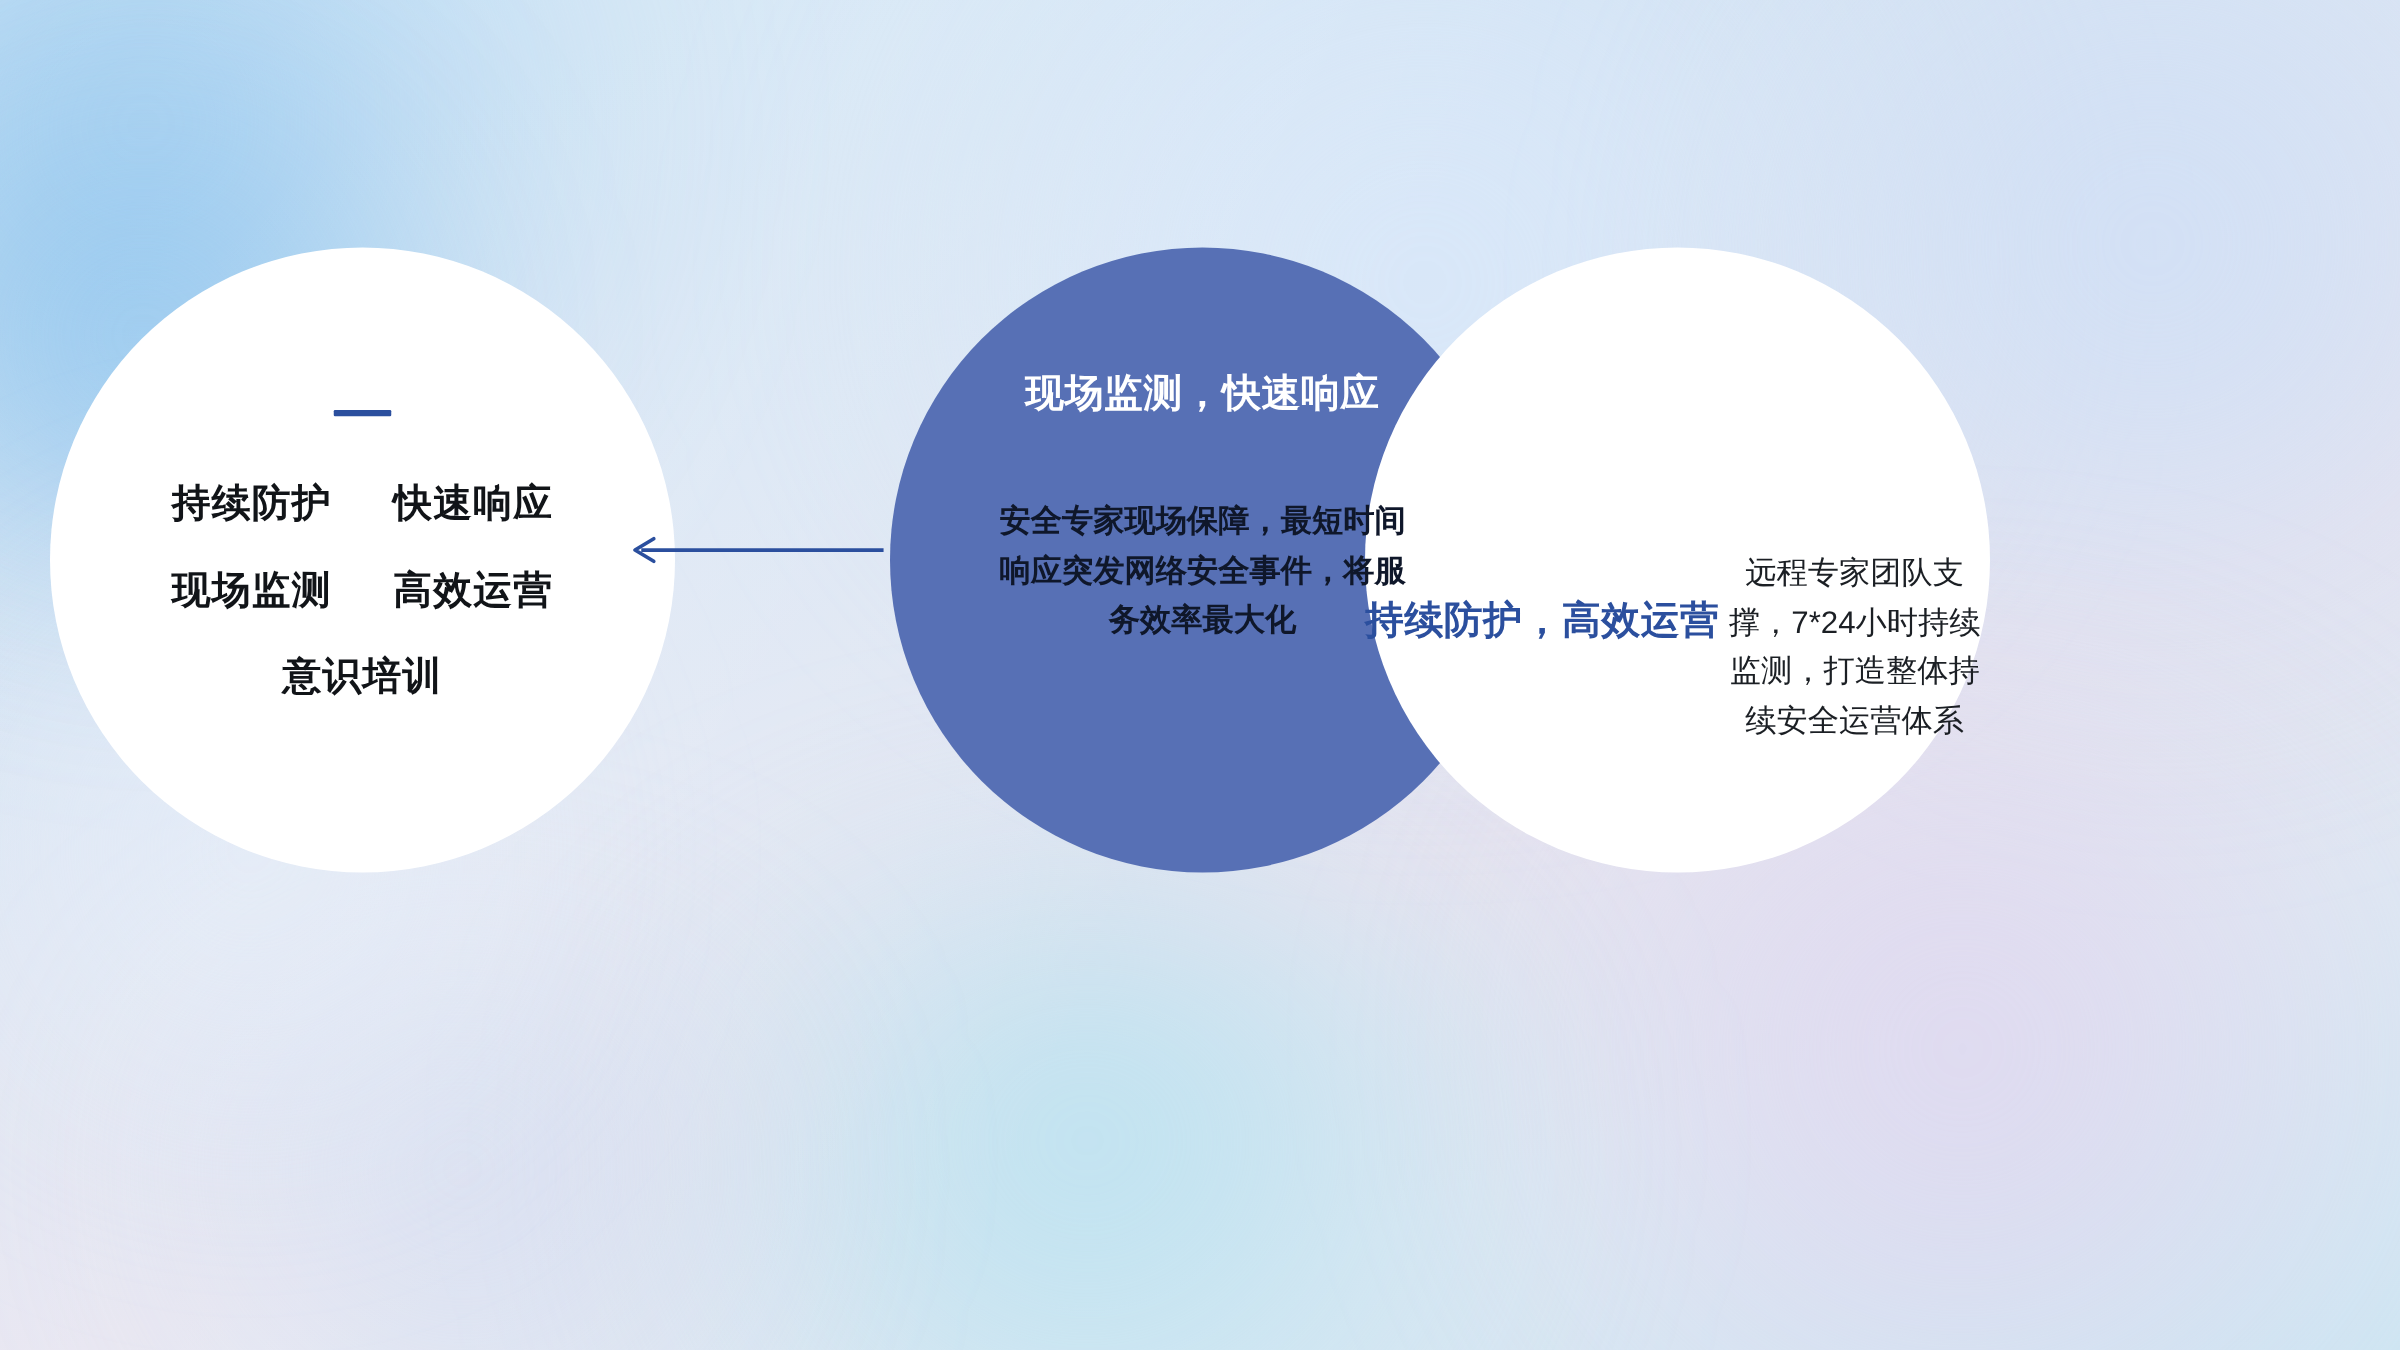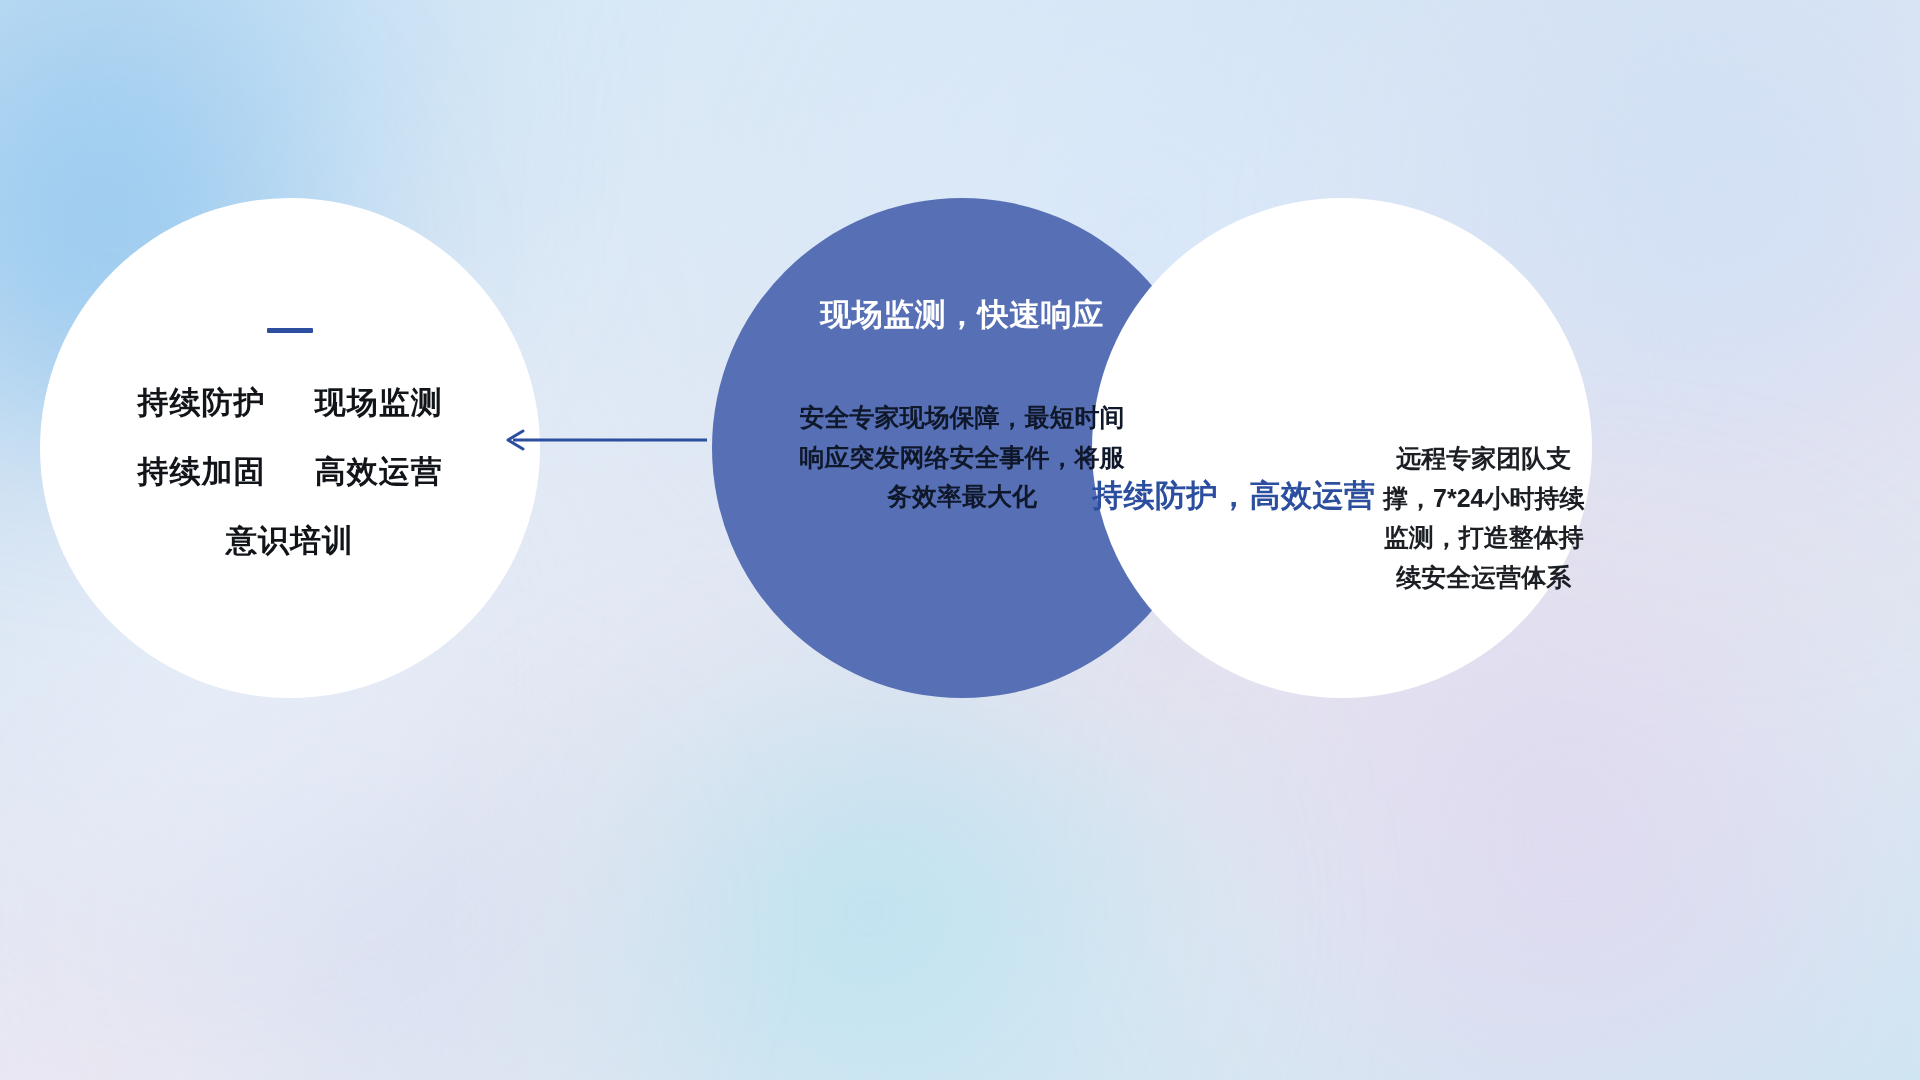--- a/index.html
+++ b/index.html
@@ -91,21 +91,21 @@
     position:absolute;left:1092px;top:198px;width:500px;height:500px;
     display:flex;flex-direction:row;align-items:center;
     text-align:center;box-sizing:border-box;padding-top:96px;
   }
   .right-title{
     font-size:31px;font-weight:bold;color:#2b4f9e;letter-spacing:.5px;
     white-space:nowrap;
   }
   .right-body{
     margin-top:44px;width:370px;
-    font-size:25px;line-height:1.58;color:#1b1f24;font-weight:700;
+    font-size:25px;line-height:1.58;color:#1b1f24;font-weight:400;
   }
 
   
   .arrow{position:absolute;left:497px;top:428px;width:210px;height:24px;}
   .arrow svg{display:block;}
 </style>
 </head>
 <body>
 
 <div id="stage">
@@ -131,24 +131,24 @@
     </svg>
   </div>
 
   <div class="circle circle-right"></div>
 
   <div class="left-inner">
     <div class="divider"></div>
     <div class="left-line">
       <span>持续防护</span>
       <span class="gap"></span>
-      <span>现场监测</span>
+      <span>快速响应</span>
     </div>
     <div class="left-line">
-      <span>持续加固</span>
+      <span>现场监测</span>
       <span class="gap"></span>
       <span>高效运营</span>
     </div>
     <div class="left-line">
       <span>意识培训</span>
     </div>
   </div>
 
   <div class="mid-inner">
     <div class="mid-title">现场监测，快速响应</div>

